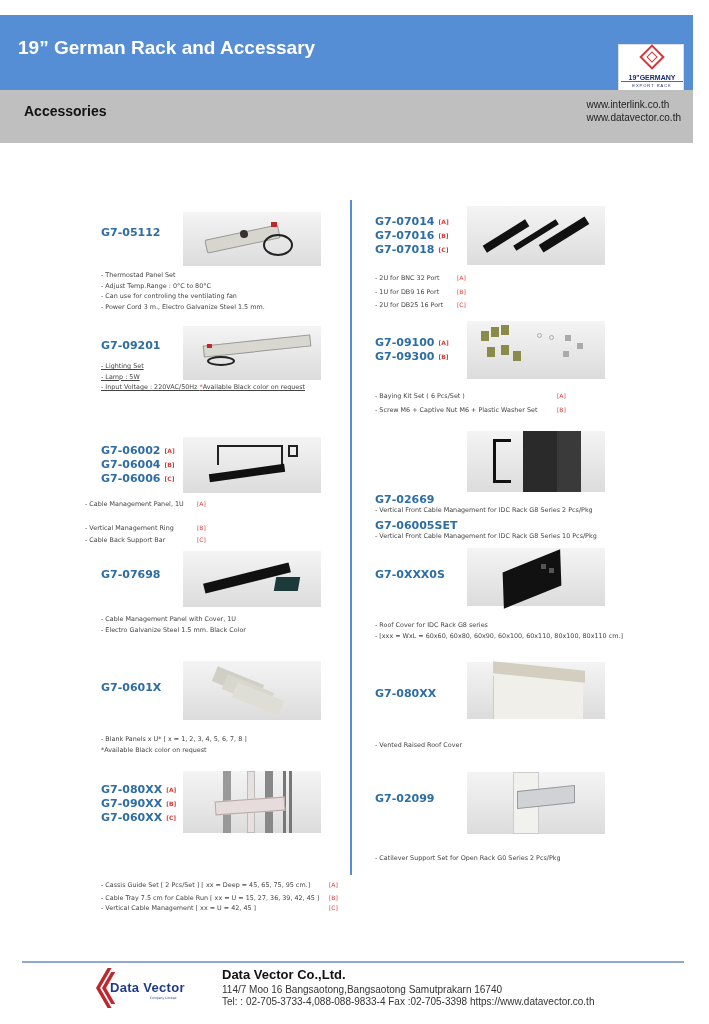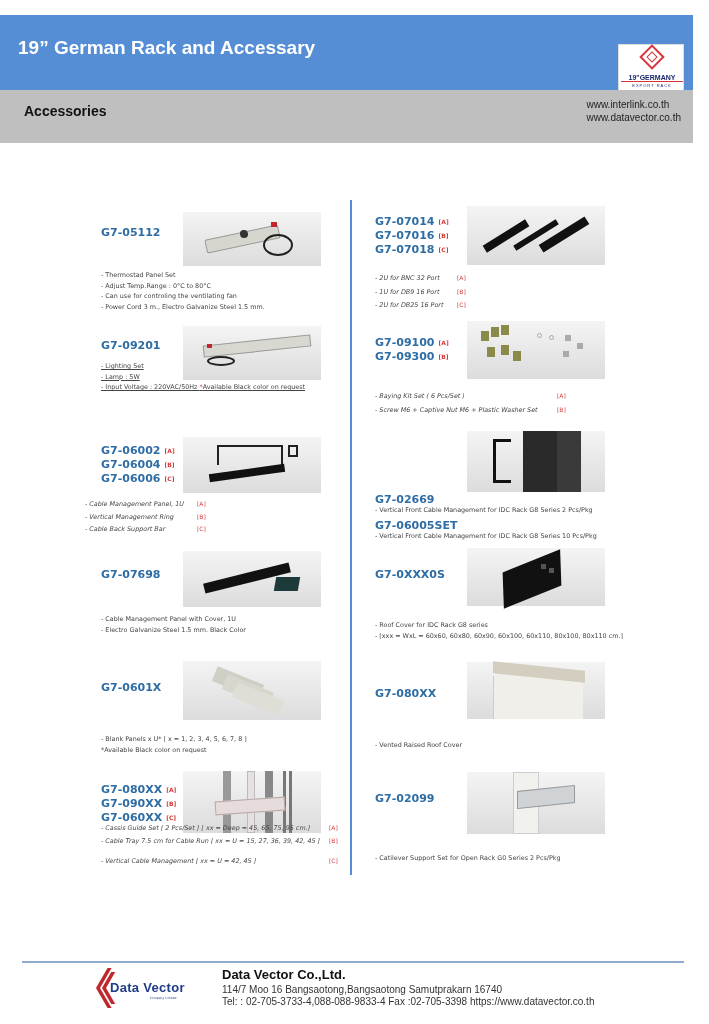--- a/index.html
+++ b/index.html
@@ -14,21 +14,21 @@
   .header-gray { position: absolute; left: 0; top: 90px; width: 693px; height: 53px; background: #bfbfbf; }
   .section-title { position: absolute; left: 24px; top: 13px; font-family: "Liberation Sans", sans-serif; font-weight: bold; font-size: 14px; color: #111; }
   .urls { position: absolute; right: 12px; top: 8px; text-align: left; font-family: "Liberation Sans", sans-serif; font-size: 10px; color: #222; line-height: 13px; }
 
   .divider-v { position: absolute; left: 350px; top: 200px; width: 2px; height: 675px; background: #558ed5; }
   .codes { position: absolute; font-family: "DejaVu Sans", sans-serif; font-weight: bold; font-size: 11px; color: #2e6da4; line-height: 14px; }
   .codes .tag { font-size: 6px; color: #d23a3a; margin-left: 4px; vertical-align: 1px; }
   .photo { position: absolute; background: linear-gradient(180deg, #f4f4f4, #dcdcdc); }
   .desc { position: absolute; font-family: "DejaVu Sans", sans-serif; font-size: 6.4px; color: #444; line-height: 10.5px; white-space: nowrap; }
   .desc .row { display: flex; }
-  .desc .lbl { display: inline-block; font-style: italic; }
+  .desc .lbl { display: inline-block; }
   .desc .tag { color: #d23a3a; font-size: 6px; }
   .desc .star { color: #d23a3a; }
 
   .footer-line { position: absolute; left: 22px; top: 961px; width: 662px; height: 2px; background: #8eaad0; }
   .footer-logo { position: absolute; left: 90px; top: 968px; width: 110px; height: 46px; }
   .chev1, .chev2 { position: absolute; width: 4px; height: 30px; background: #c0262d; }
   .chev1 { left: 6px; top: 0; transform: skewX(-30deg); transform-origin: bottom; height: 20px; }
   .chev1b { position: absolute; left: 6px; top: 20px; width: 4px; height: 20px; background: #c0262d; transform: skewX(30deg); transform-origin: top; }
   .chev2 { left: 12px; top: 4px; transform: skewX(-30deg); transform-origin: bottom; height: 16px; }
   .chev2b { position: absolute; left: 12px; top: 20px; width: 4px; height: 16px; background: #c0262d; transform: skewX(30deg); transform-origin: top; }
@@ -101,21 +101,21 @@
 <div class="photo" style="left:183px;top:437px;width:138px;height:56px;">
   <div class="shape" style="left:34px;top:8px;width:66px;height:20px;border:2px solid #222;border-bottom:none;"></div>
   <div class="shape" style="left:26px;top:32px;width:76px;height:8px;background:#111;transform:rotate(-8deg);"></div>
   <div class="shape" style="left:105px;top:8px;width:10px;height:12px;border:2px solid #222;"></div>
 </div>
 <div class="desc" style="left:85px;top:499px;">
   <div class="row">
       <span class="lbl" style="width:112px">- Cable Management Panel, 1U</span>
       <span class="tag">[A]</span>
     </div>
-  <div class="row" style="margin-top:2px">
+  <div class="row" style="margin-top:13px">
       <span class="lbl" style="width:112px">- Vertical Management Ring</span>
       <span class="tag">[B]</span>
     </div>
   <div class="row" style="margin-top:2px">
       <span class="lbl" style="width:112px">- Cable Back Support Bar</span>
       <span class="tag">[C]</span>
     </div>
 </div>
 
 <div class="codes" style="left:101px;top:568px;">
@@ -149,30 +149,30 @@
   <div><span>G7-060XX</span><span class="tag">[C]</span></div>
 </div>
 <div class="photo" style="left:183px;top:771px;width:138px;height:62px;">
   <div class="shape" style="left:40px;top:0;width:8px;height:62px;background:#999;"></div>
   <div class="shape" style="left:64px;top:0;width:8px;height:62px;background:#e6e0e0;border:1px solid #bbb;"></div>
   <div class="shape" style="left:82px;top:0;width:8px;height:62px;background:#888;"></div>
   <div class="shape" style="left:100px;top:0;width:3px;height:62px;background:#777;"></div>
   <div class="shape" style="left:106px;top:0;width:3px;height:62px;background:#777;"></div>
   <div class="shape" style="left:32px;top:28px;width:70px;height:14px;background:#e6dcdc;border:1px solid #b9a9a9;transform:rotate(-4deg);"></div>
 </div>
-<div class="desc" style="left:101px;top:823px;">
+<div class="desc" style="left:101px;top:880px;">
   <div class="row">
       <span class="lbl" style="width:228px">- Cassis Guide Set [ 2 Pcs/Set ] [ xx = Deep = 45, 65, 75, 95 cm.]</span>
       <span class="tag">[A]</span>
     </div>
   <div class="row" style="margin-top:2px">
       <span class="lbl" style="width:228px">- Cable Tray 7.5 cm for Cable Run [ xx = U = 15, 27, 36, 39, 42, 45 ]</span>
       <span class="tag">[B]</span>
     </div>
-  <div class="row" style="margin-top:10px">
+  <div class="row" style="margin-top:0">
       <span class="lbl" style="width:228px">- Vertical Cable Management [ xx = U = 42, 45 ]</span>
       <span class="tag">[C]</span>
     </div>
 </div>
 
 <div class="codes" style="left:375px;top:215px;">
   <div><span>G7-07014</span><span class="tag">[A]</span></div>
   <div><span>G7-07016</span><span class="tag">[B]</span></div>
   <div><span>G7-07018</span><span class="tag">[C]</span></div>
 </div>

